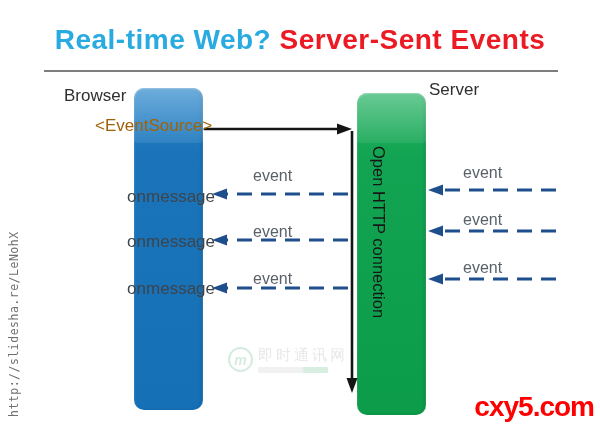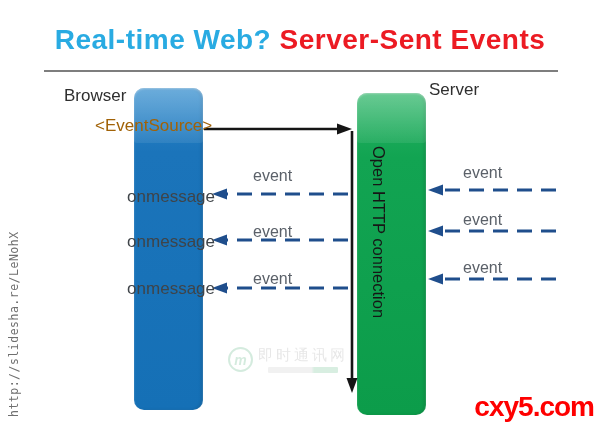--- a/index.html
+++ b/index.html
@@ -42,21 +42,21 @@
   .arrow { position:absolute; }
   .event-lbl { position:absolute; color:#5b6169; font-size:16px;margin-left:20px; }
   .onmessage-lbl { position:absolute; left:125px; width:90px; text-align:right;
     color:#3f4449; font-size:17px; }
 
   .watermark { position:absolute; left:228px; top:346px; opacity:0.20;
     display:flex; align-items:center; gap:5px; }
   .wm-logo { width:21px; height:21px; border:2px solid #2f9e5f; border-radius:50%;
     color:#2f9e5f; font-size:14px; font-weight:bold; font-style:italic;
     display:flex; align-items:center; justify-content:center; }
-  .wm-col { display:flex; flex-direction:column;align-items:center; }
+  .wm-col { display:flex; flex-direction:column; }
   .wm-text { color:#8a8a8a; font-size:15px; letter-spacing:3px; white-space:nowrap; }
   .wm-badge { width:70px; height:6px; margin-top:2px;
     background:linear-gradient(90deg,#bdbdbd 0 62%, #3fae6c 66% 100%); border-radius:1px; }
 
   .side-url {
     position:absolute; left:21px; bottom:7px; transform-origin:0 100%;
     transform:rotate(-90deg); font-family:"DejaVu Sans Mono", monospace;
     font-size:11.5px; color:#6f6f6f; letter-spacing:0.5px; white-space:nowrap;
   }
   .footer-brand {

